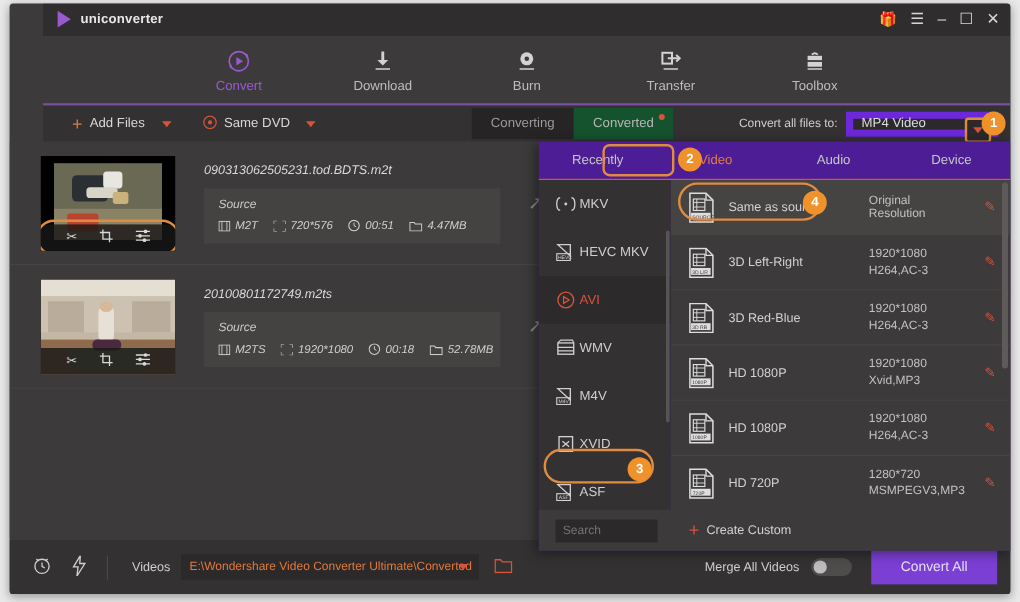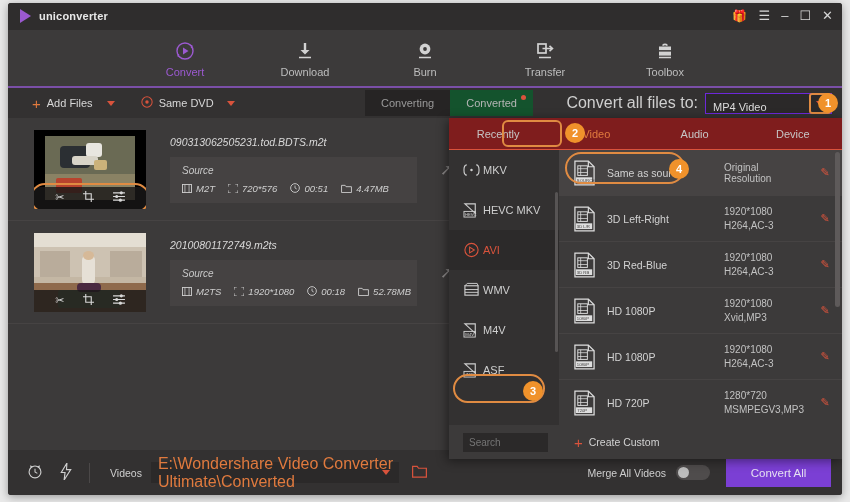--- a/index.html
+++ b/index.html
@@ -3,20 +3,21 @@
 <meta charset="utf-8">
 <style>
   * { box-sizing: border-box; margin:0; padding:0; }
   html,body { width:850px; height:502px; background:#e9e9e9; overflow:hidden;
     font-family:"Liberation Sans", sans-serif; }
 
   .app {
     position:absolute; left:8px; top:3px; width:834px; height:492px;
     background:#3c3a3a; border-radius:3px; overflow:hidden;
     box-shadow:0 2px 8px rgba(0,0,0,.35);
+    padding-left:28px;
   }
 
   
   .titlebar { position:relative; height:27px; background:#2f2d2d; }
   .logo-wrap { position:absolute; left:12px; top:6px; display:flex; align-items:center; gap:8px; }
   .logo-tri { width:0;height:0;border-left:11px solid #9b59d0;
               border-top:7px solid transparent;border-bottom:7px solid transparent; }
   .logo-text { color:#e8e8e8; font-size:11px; font-weight:bold; letter-spacing:.2px; }
   .win-ctrls { position:absolute; right:9px; top:4px; display:flex; align-items:center; gap:11px; }
   .wc { color:#d6d6d6; font-size:13px; line-height:18px; cursor:default; }
@@ -39,23 +40,23 @@
   .caret { width:0;height:0;border-left:4px solid transparent;border-right:4px solid transparent;
            border-top:5px solid #d9533c; }
   .seg { position:absolute; left:357px; top:2px; display:flex; height:26px;
          background:#14532d; }
   .seg-btn { padding:0 16px; display:flex; align-items:center; font-size:11px;
              color:#b5b5b5; cursor:pointer; position:relative; }
   .seg-btn.active { background:#262424; color:#9a9a9a; }
   .dot-badge { position:absolute; right:7px; top:5px; width:5px;height:5px;
                border-radius:50%; background:#d9533c; }
   .cvt-all { position:absolute; right:10px; top:0; height:30px; display:flex; align-items:center; gap:7px; }
-  .cvt-lbl { font-size:16px; color:#cfcfcf; }
-  .cvt-select { width:127px; height:21px; background:#2b2929; border:1px solid #6d28d9;
-                display:flex; align-items:flex-end; padding-left:7px;
+  .cvt-lbl { font-size:10px; color:#cfcfcf; }
+  .cvt-select { width:127px; height:21px; background:#2b2929; border:6px solid #6d28d9;
+                display:flex; align-items:center; padding-left:7px;
                 color:#dcdcdc; font-size:11px; position:relative; cursor:pointer; }
   .cvt-caret-box { position:absolute; right:0; top:-1px; width:22px;height:21px;
                    border:2px solid #e08b42; border-radius:3px;
                    display:flex; align-items:center; justify-content:center; background:#2b2929; }
 
   
   .badge { position:absolute; width:20px;height:20px; border-radius:50%;
            background:#f0922b; color:#fff; font-size:11px; font-weight:bold;
            display:flex; align-items:center; justify-content:center; z-index:40; }
 
@@ -74,21 +75,21 @@
   .fname { color:#d9d9d9; font-size:10.5px; margin-bottom:9px; }
   .srcbox { width:247px; background:#454242; padding:8px 12px 9px 12px; }
   .srclbl { color:#c9c9c9; font-size:10px; margin-bottom:7px; }
   .srcrow { display:flex; gap:13px; }
   .srcitem { display:flex; align-items:center; gap:4px; color:#cfcfcf; font-size:9.5px; white-space:nowrap; }
   .arrow-right { position:absolute; left:432px; top:50%; transform:translateY(-50%);
                  color:#8b8888; font-size:16px; }
 
   
   .panel { position:absolute; left:441px; top:115px; width:393px; height:341px;
-           background:#7f1d1d; box-shadow:-2px 2px 10px rgba(0,0,0,.45); z-index:30; }
+           background:#4c1d95; box-shadow:-2px 2px 10px rgba(0,0,0,.45); z-index:30; }
   .ptabs { position:relative; height:32px; display:flex; align-items:center;
            border-bottom:1px solid #d9533c; }
   .ptab { flex:1; text-align:center; font-size:11px; color:#c6c6c6; cursor:pointer; }
   .ptab.active { color:#e07a3e; }
   .ptab-ring { position:absolute; left:53px; top:2px; width:60px; height:27px;
                border:2px solid #e08b42; border-radius:6px; pointer-events:none; }
   .pbody { position:relative; display:flex; height:275px; }
   .fmt-col { width:110px; background:#333131; overflow:hidden; position:relative; }
   .fmt-item { height:40px; display:flex; align-items:center; gap:2px; padding-left:13px;
               color:#cfcfcf; font-size:11px; cursor:pointer; position:relative; }
@@ -117,21 +118,21 @@
   .mk-custom { display:flex; align-items:center; gap:6px; color:#d2d2d2; font-size:10.5px; cursor:pointer; }
 
   
   .bottom { position:absolute; left:0; bottom:0; width:834px; height:45px;
             background:#333131; display:flex; align-items:center; }
   .b-ico { color:#cfcfcf; font-size:14px; margin-left:19px; cursor:pointer; }
   .vline { width:1px; height:20px; background:#4b4848; margin-left:17px; }
   .out-lbl { color:#cfcfcf; font-size:10.5px; margin-left:20px; }
   .out-field { position:relative; margin-left:9px; width:248px; height:21px; background:#2b2929;
                display:flex; align-items:center; padding-left:7px;
-               color:#e07a3e; font-size:16px; cursor:pointer; }
+               color:#e07a3e; font-size:10px; cursor:pointer; }
   .out-caret { position:absolute; right:9px; top:8px; }
   .folder-ico { margin-left:13px; color:#d9533c; font-size:13px; cursor:pointer; }
   .merge { margin-left:auto; display:flex; align-items:center; gap:10px; }
   .merge-lbl { color:#cfcfcf; font-size:10.5px; }
   .toggle { width:34px;height:15px; border-radius:8px; background:#4f4c4c;
             position:relative; cursor:pointer; }
   .knob { position:absolute; left:2px; top:2px; width:11px;height:11px; border-radius:50%; background:#bdbdbd; }
   .convert-all-btn { margin-left:16px; margin-right:11px; width:105px; height:29px;
                      background:#7b3fd4; color:#e6e0f2; font-size:11.5px;
                      display:flex; align-items:center; justify-content:center; cursor:pointer; }
@@ -442,20 +443,27 @@
         <div class="fmt-item">
           <svg width="19" height="16" viewBox="0 0 20 17">
               <path d="M3 2 L14 2 L14 12 Z" fill="none" stroke="#cfcfcf" stroke-width="1.2"></path>
               <rect x="2" y="10" width="12" height="6" fill="none" stroke="#cfcfcf" stroke-width="1"></rect>
               <text x="3.5" y="15" font-size="4.5" fill="#cfcfcf" font-family="sans-serif">M4V</text>
             </svg>
           <span>M4V</span>
         </div>
         <div class="fmt-item">
           <svg width="19" height="16" viewBox="0 0 20 17">
+              <rect x="4" y="2" width="12" height="13" fill="none" stroke="#cfcfcf" stroke-width="1.2"></rect>
+              <path d="M7 6 L13 11 M13 6 L7 11" stroke="#cfcfcf" stroke-width="1.2"></path>
+            </svg>
+          <span>XVID</span>
+        </div>
+        <div class="fmt-item">
+          <svg width="19" height="16" viewBox="0 0 20 17">
               <path d="M3 2 L14 2 L14 12 Z" fill="none" stroke="#cfcfcf" stroke-width="1.2"></path>
               <rect x="2" y="10" width="12" height="6" fill="none" stroke="#cfcfcf" stroke-width="1"></rect>
               <text x="3.8" y="15" font-size="4.5" fill="#cfcfcf" font-family="sans-serif">ASF</text>
             </svg>
           <span>ASF</span>
         </div>
 
         <div class="fmt-ring"></div>
         <div class="fmt-scroll"></div>
         <div class="badge" style="left:74px; top:231px;">3</div>

